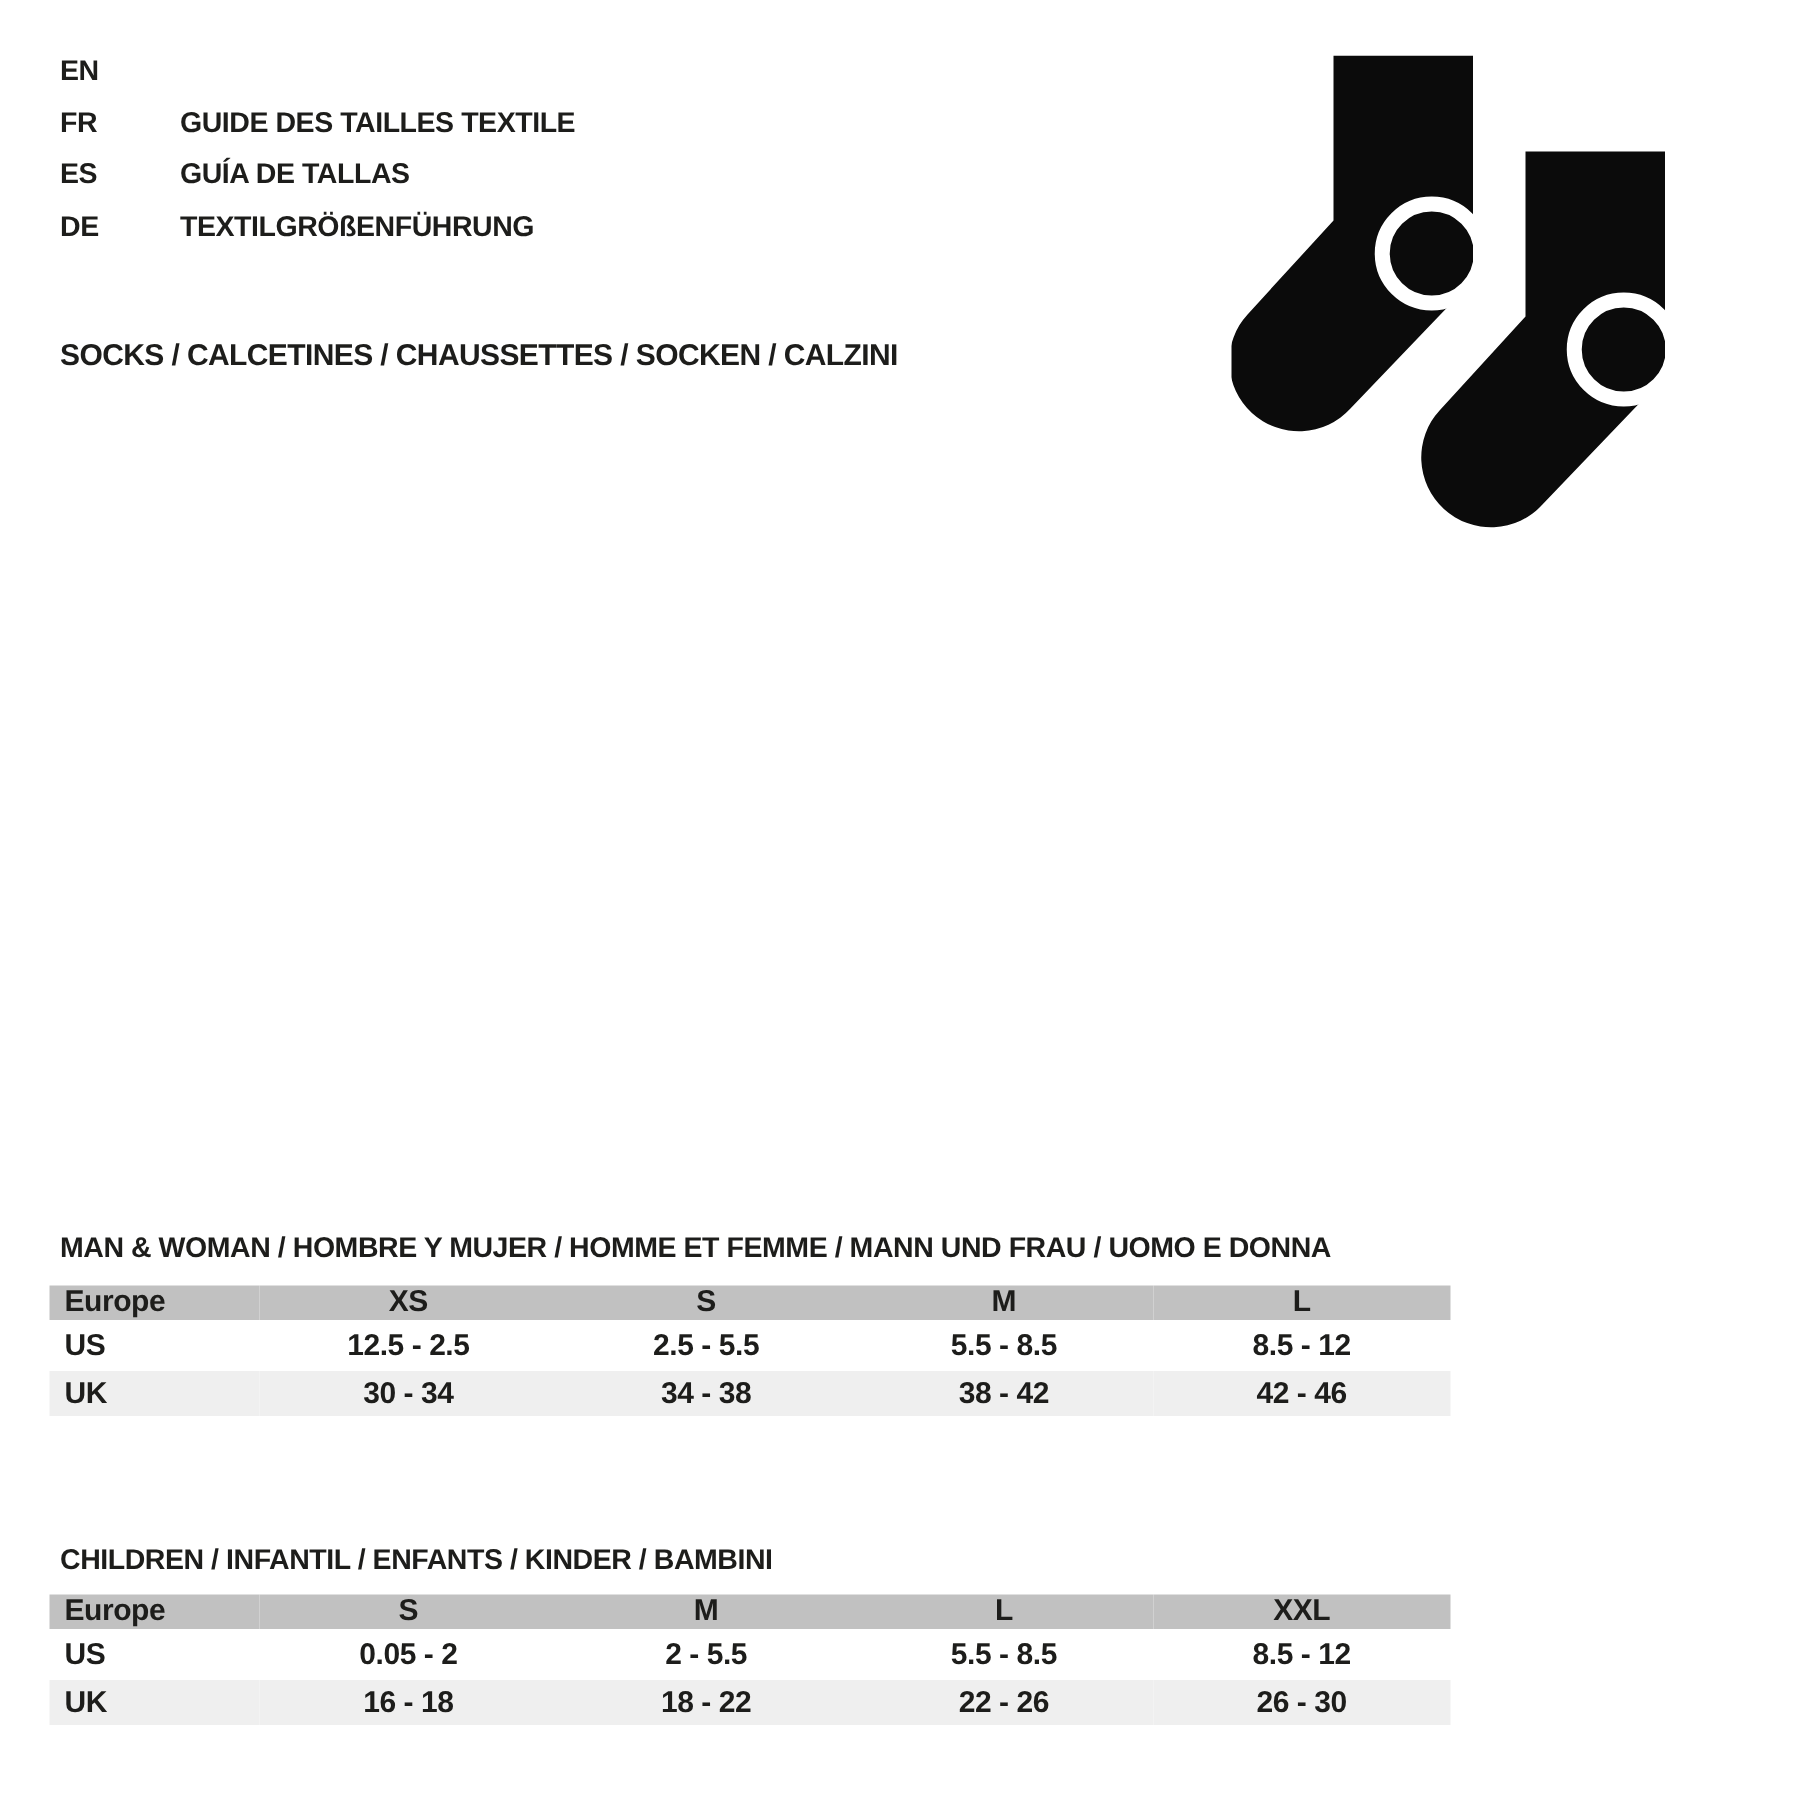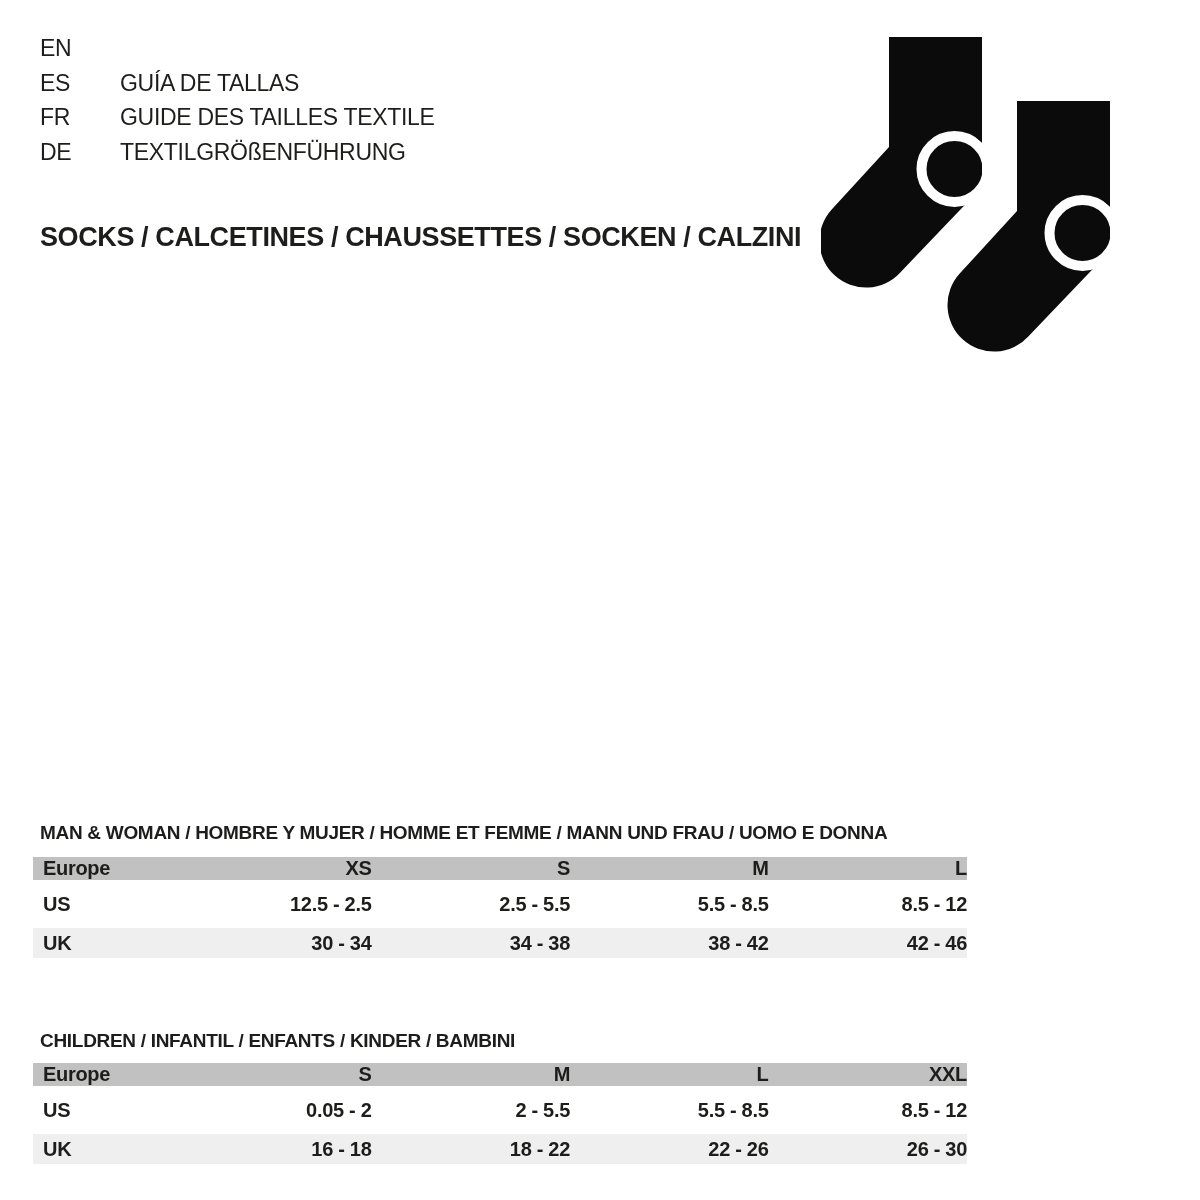--- a/index.html
+++ b/index.html
@@ -9,61 +9,61 @@
     --table-alt-row-bg:#efefef;
     --icon-color:#0b0b0b;
   }
   *{margin:0;padding:0;box-sizing:border-box;}
   html,body{background:#fff;}
   body{font-family:"Liberation Sans","DejaVu Sans",sans-serif;color:var(--text-color);}
   .page{position:relative;width:1200px;height:1200px;background:var(--page-bg);overflow:hidden;}
 
   
   .lang-block{position:absolute;left:40px;top:31px;}
-  .lang-row{display:flex;height:34.5px;line-height:34.5px;font-size:23px;font-weight:400;letter-spacing:-0.3px;}
+  .lang-row{display:flex;height:34.5px;line-height:34.5px;font-size:19px;font-weight:700;letter-spacing:-0.3px;}
   .lang-code{width:80px;flex:0 0 80px;}
   .lang-label{white-space:nowrap;}
 
   
-  .product-line{position:absolute;left:40px;top:222px;font-size:27px;font-weight:700;line-height:30px;letter-spacing:-0.4px;white-space:nowrap;}
+  .product-line{position:absolute;left:40px;top:222px;font-size:20px;font-weight:700;line-height:30px;letter-spacing:-0.4px;white-space:nowrap;}
 
   
   .socks-icon{position:absolute;left:821px;top:37px;width:300px;height:316px;}
 
   
   .size-section{position:absolute;left:33px;width:934px;}
   .section-1{top:820px;}
   .section-2{top:1028px;}
   .section-title{font-size:19px;font-weight:700;line-height:26px;letter-spacing:-0.3px;padding-left:7px;white-space:nowrap;}
   .section-1 .size-table{margin-top:11px;}
   .section-2 .size-table{margin-top:9px;}
 
   table.size-table{border-collapse:collapse;width:934px;table-layout:fixed;font-size:20px;font-weight:700;letter-spacing:-0.3px;}
-  table.size-table th,table.size-table td{padding:0;text-align:right;font-weight:700;}
+  table.size-table th,table.size-table td{padding:0;text-align:center;font-weight:700;}
   table.size-table th:first-child,table.size-table td:first-child{text-align:left;padding-left:10px;width:140px;}
   tr.row-head{height:22px;background:var(--table-header-bg);}
-  tr.row-us{height:48px;background:#ffffff;}
+  tr.row-us{height:34px;background:#ffffff;}
   tr.row-uk{height:30px;background:var(--table-alt-row-bg);}
 </style>
 </head>
 <body>
 
 <div class="page">
 
   <div class="lang-block">
     <div class="lang-row">
       <span class="lang-code">EN</span>
     </div>
     <div class="lang-row">
+      <span class="lang-code">FR</span>
+      <span class="lang-label">GUIDE DES TAILLES TEXTILE</span>
+    </div>
+    <div class="lang-row">
       <span class="lang-code">ES</span>
       <span class="lang-label">GUÍA DE TALLAS</span>
-    </div>
-    <div class="lang-row">
-      <span class="lang-code">FR</span>
-      <span class="lang-label">GUIDE DES TAILLES TEXTILE</span>
     </div>
     <div class="lang-row">
       <span class="lang-code">DE</span>
       <span class="lang-label">TEXTILGRÖßENFÜHRUNG</span>
     </div>
   </div>
 
   <div class="product-line">SOCKS / CALCETINES / CHAUSSETTES / SOCKEN / CALZINI</div>
 
   <svg class="socks-icon" viewBox="0 0 300 316" xmlns="http://www.w3.org/2000/svg" aria-hidden="true">

